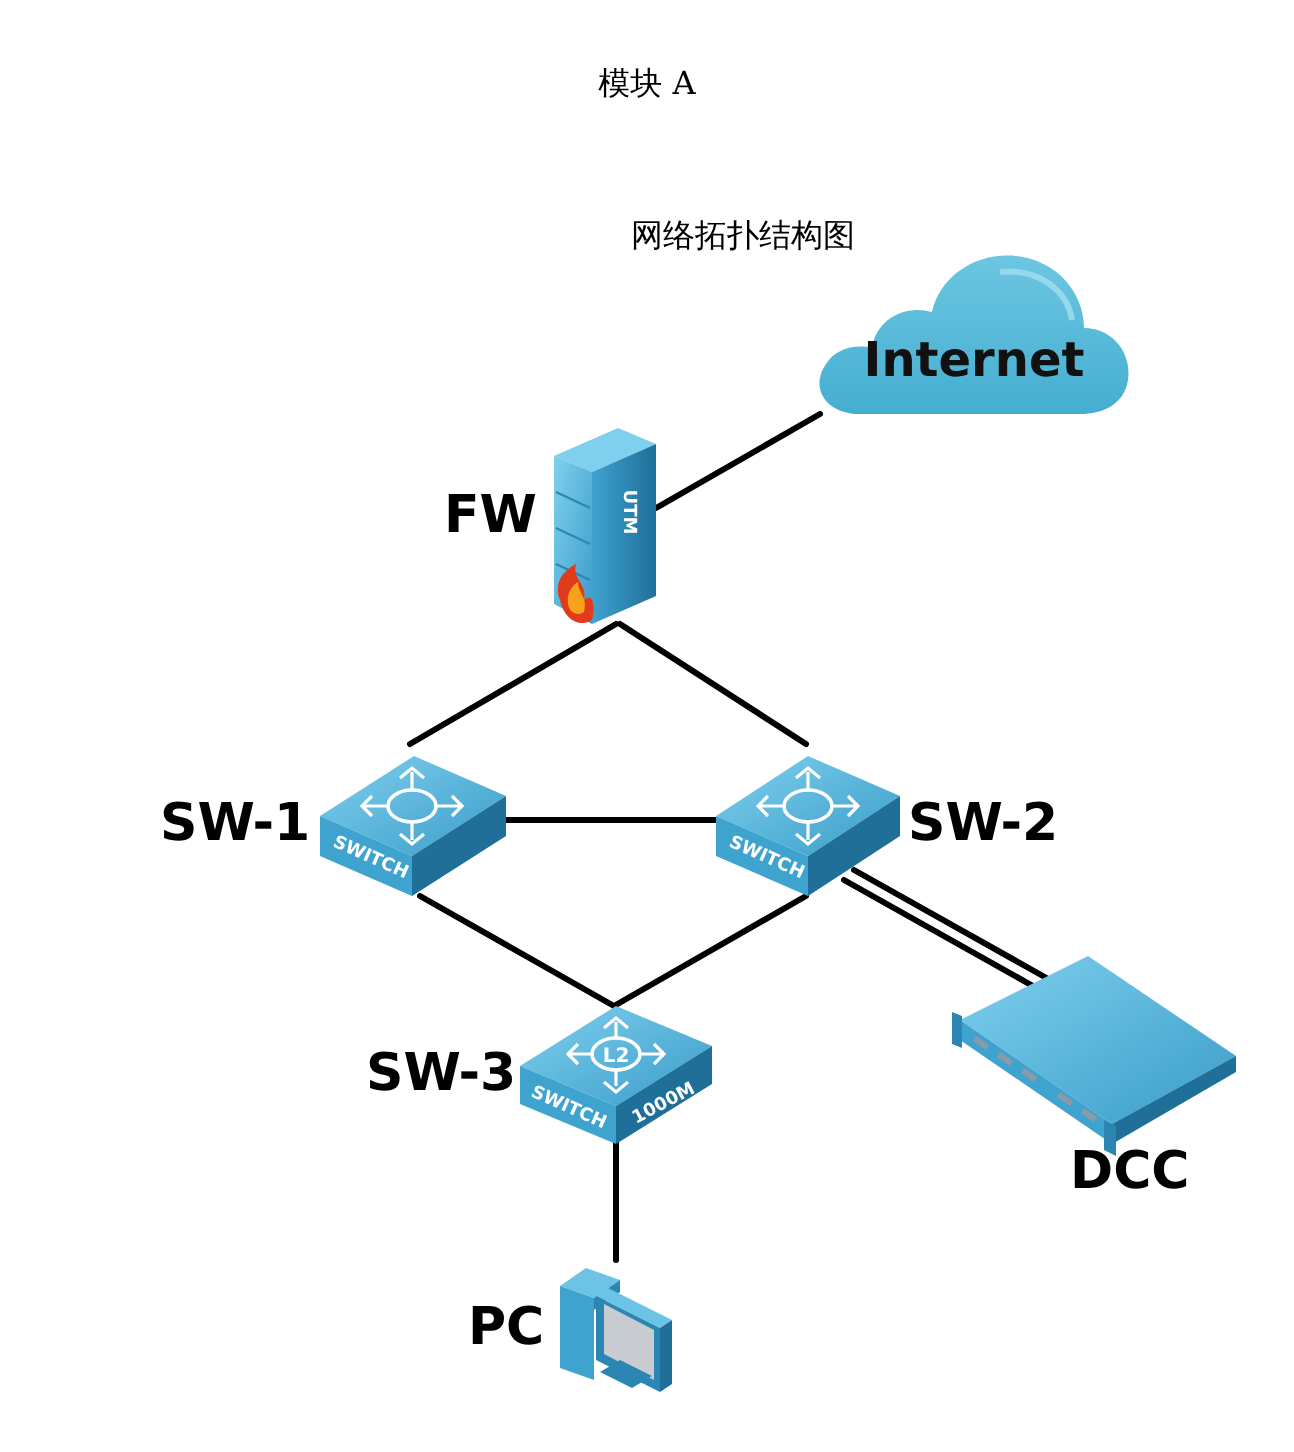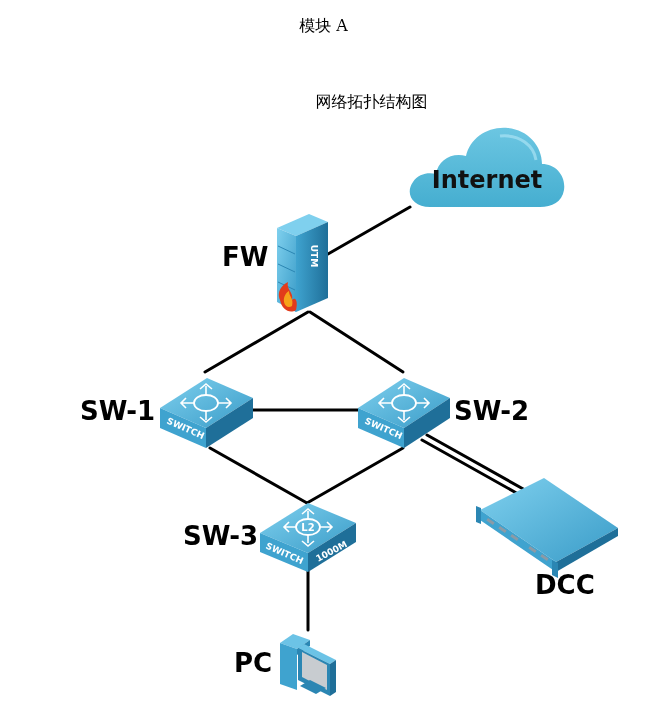--- a/index.html
+++ b/index.html
@@ -1,17 +1,17 @@
 <!DOCTYPE html>
 <html><head>
   <meta charset="utf-8">
   <style>
     html, body { margin: 0; padding: 0; background: #ffffff; }
     body { width: 647px; height: 726px; position: relative; overflow: hidden; font-family: "DejaVu Sans", sans-serif; }
-    .heading { position: absolute; left: 0; width: 647px; text-align: center; color: #000; font-family: "DejaVu Serif", serif; }
+    .heading { position: absolute; left: 0; width: 647px; text-align: center; color: #000; font-family: "DejaVu Serif", serif; margin-top: 16px; }
     #module-title { top: 16px; font-size: 16px; }
     #diagram-title { top: 92px; font-size: 16px; padding-left: 48px; }
     svg#topo { position: absolute; left: 0; top: 0; }
     .node-label { font-family: "DejaVu Sans", sans-serif; font-weight: bold; font-size: 26px; fill: #000; }
     .link { stroke: #000; stroke-width: 3; fill: none; stroke-linecap: round; }
     .sw-text { font-family: "DejaVu Sans", sans-serif; font-weight: bold; fill: #fff; font-size: 9px; }
   </style>
 </head>
 <body>
 

